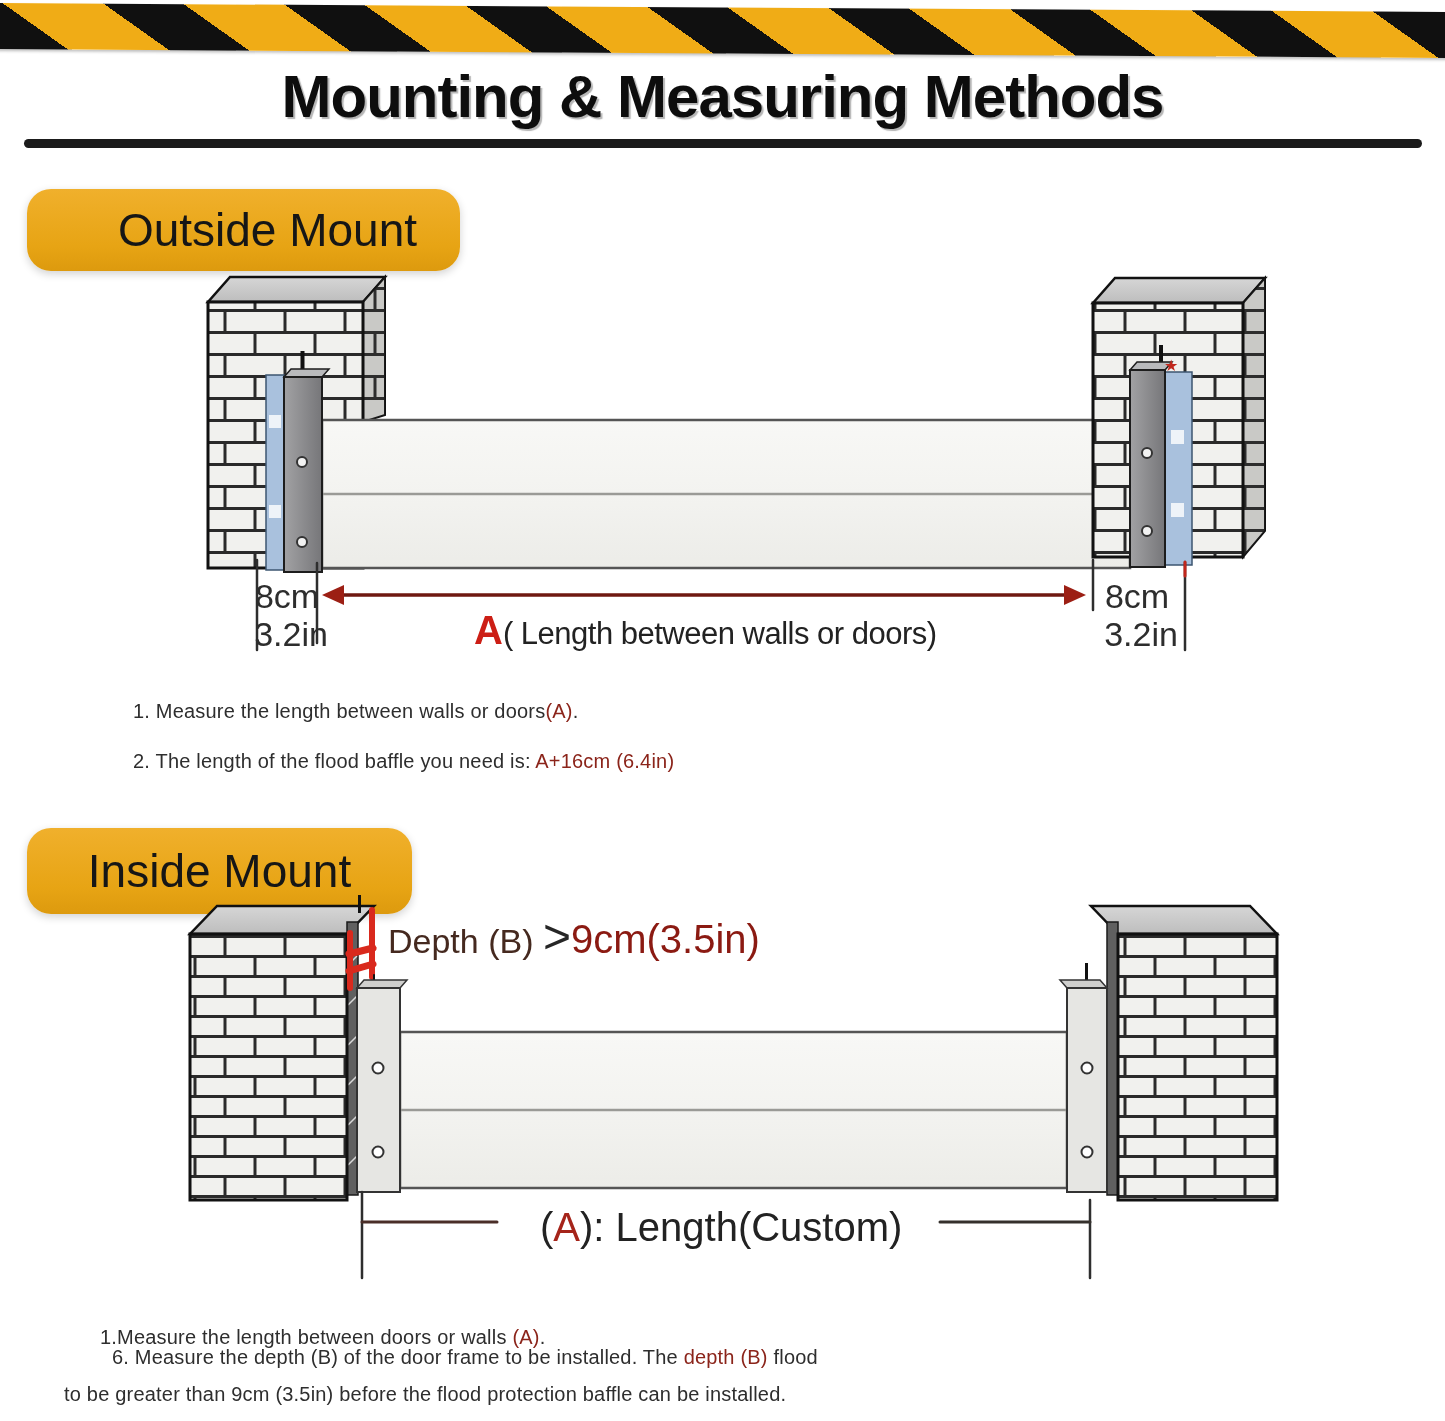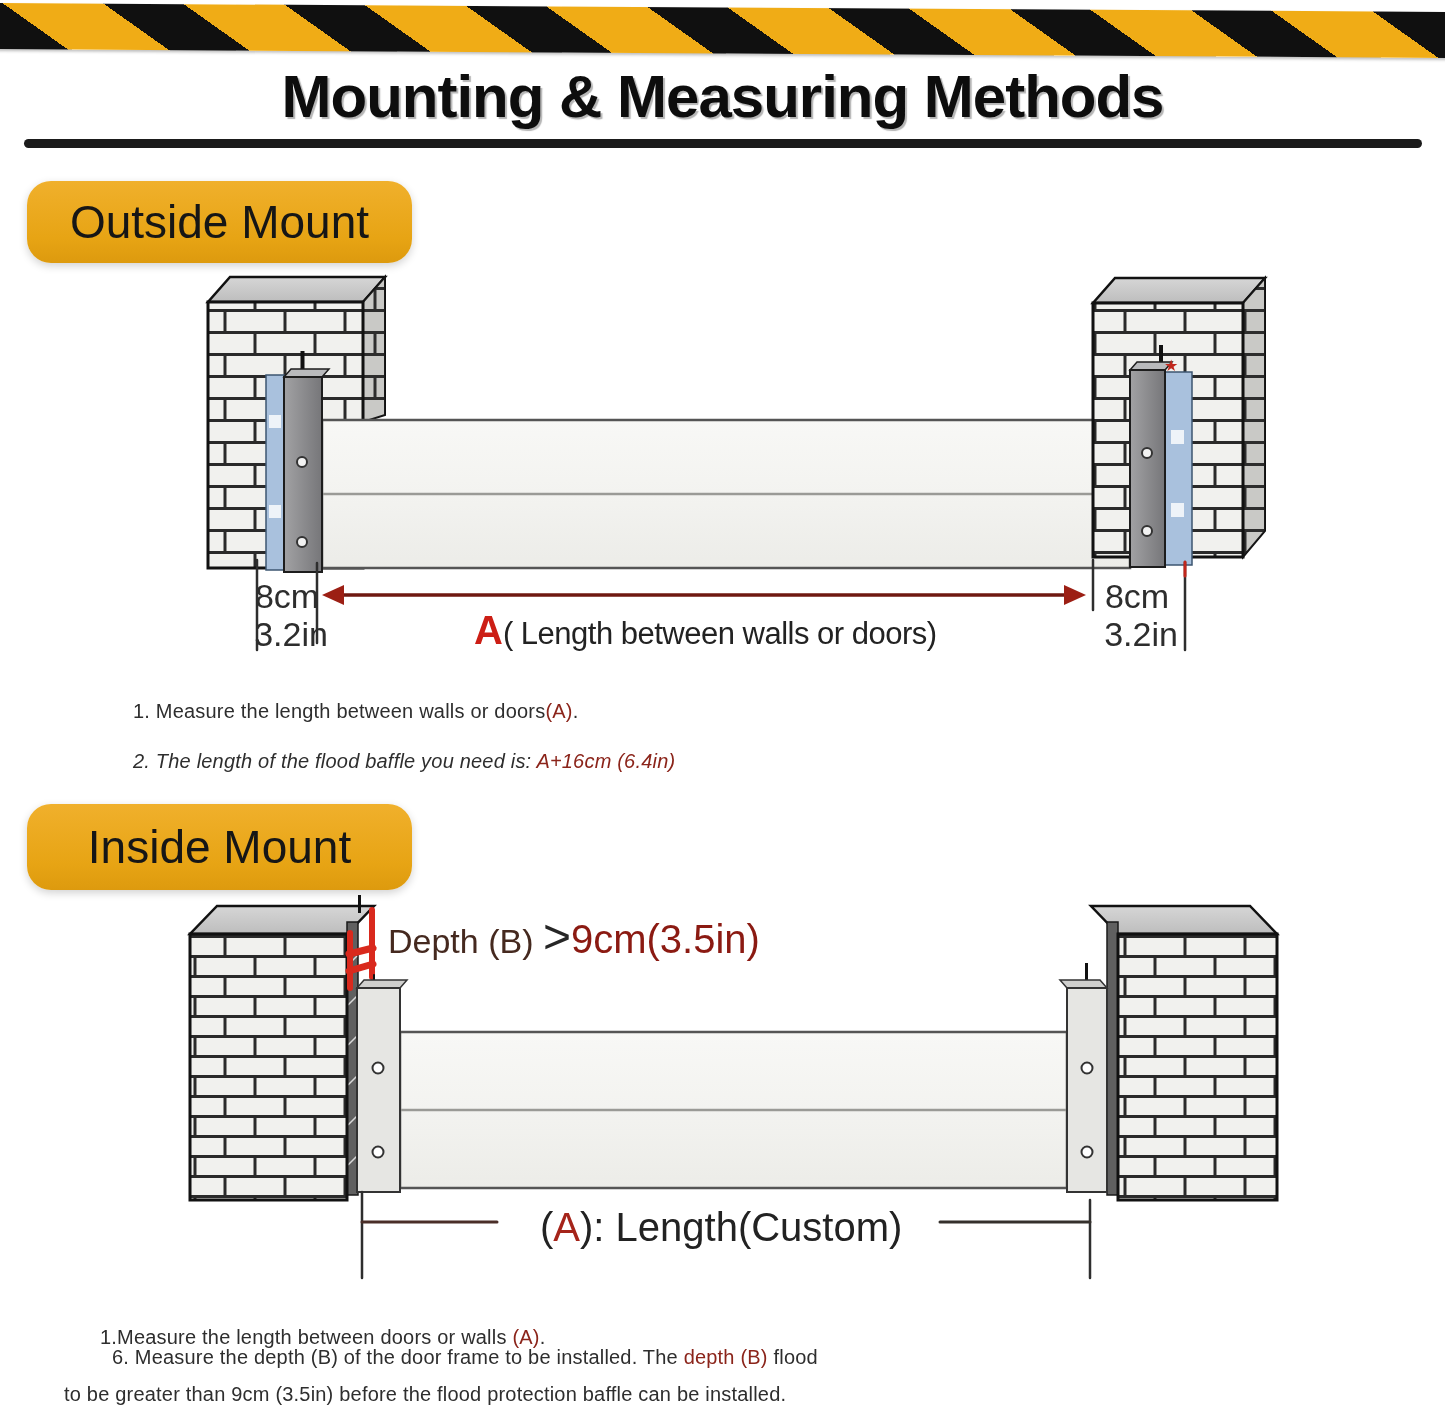--- a/index.html
+++ b/index.html
@@ -25,22 +25,22 @@
     background:#1b1b1b; border-radius:5px;
   }
   
   .badge {
     position:absolute; left:27px; width:385px;
     background:linear-gradient(180deg,#f0b02c 0%,#e7a414 70%,#dd9a0e 100%);
     border-radius:24px; display:flex; align-items:center; justify-content:center;
     font-size:46px; color:#161616; white-space:nowrap;
     box-shadow:0 3px 8px rgba(0,0,0,0.18);
   }
-  .badge-outside { top:181px; height:82px; }
-  .badge-inside  { top:804px; height:86px; }
+  .badge-outside { top:189px; height:82px;padding-left:48px; }
+  .badge-inside  { top:828px; height:86px; }
   
   .step {
     position:absolute; font-size:20px; color:#2e2e2e; white-space:nowrap;
     letter-spacing:0.2px;
   }
   .accent { color:#8b241a; }
   
   svg { position:absolute; left:0; display:block; }
   svg text { font-family:"Liberation Sans", sans-serif; }
   .dim-label { font-size:34px; fill:#2d2d2d; }
@@ -145,21 +145,21 @@
       <polygon points="1086,330 1064,320 1064,340" fill="#9c1f14"></polygon>
       <text x="287" y="343" text-anchor="middle" class="dim-label">8cm</text>
       <text x="291" y="381" text-anchor="middle" class="dim-label">3.2in</text>
       <text x="1137" y="343" text-anchor="middle" class="dim-label">8cm</text>
       <text x="1141" y="381" text-anchor="middle" class="dim-label">3.2in</text>
       <text x="474" y="379"><tspan class="a-big">A</tspan><tspan class="a-rest">( Length between walls or doors)</tspan></text>
     </g>
   </svg>
 
   <div class="step" style="top:700px; left:133px;"><span>1. Measure the length between walls or doors</span><span class="accent">(A)</span><span>.</span></div>
-  <div class="step" style="top:750px; left:133px;font-style:italic;"><span>2. The length of the flood baffle you need is: </span><span class="accent">A+16cm (6.4in)</span></div>
+  <div class="step" style="top:750px; left:133px;"><span>2. The length of the flood baffle you need is: </span><span class="accent">A+16cm (6.4in)</span></div>
 
   <div class="badge badge-inside">
     <span>Inside Mount</span>
   </div>
 
   <svg style="top:895px" width="1445" height="400" viewBox="0 0 1445 400">
     <defs>
       <pattern id="brick2" width="60" height="40" patternUnits="userSpaceOnUse">
         <rect width="60" height="40" fill="#f1f1ee"></rect>
         <g stroke="#2a2a2a" stroke-width="3" fill="none">

